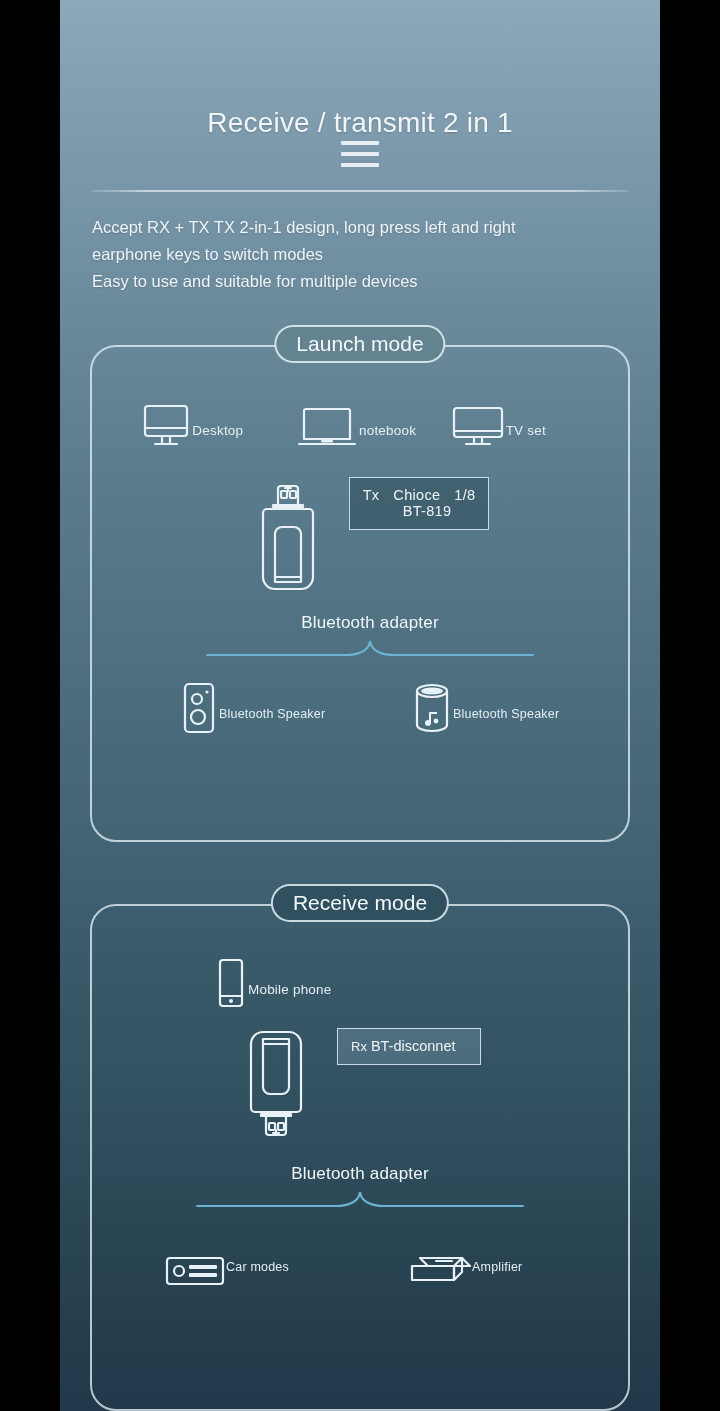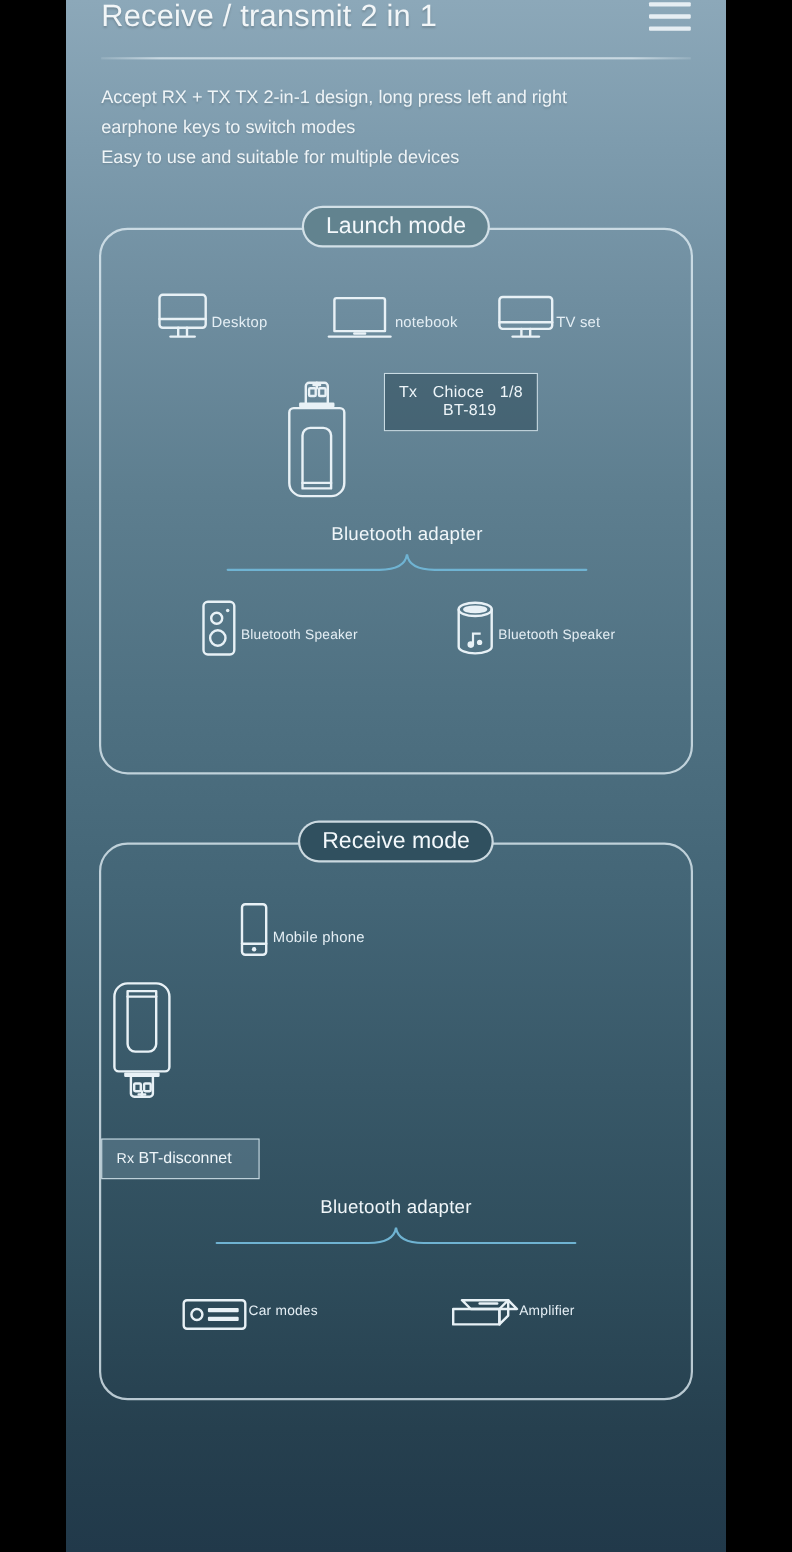--- a/index.html
+++ b/index.html
@@ -30,20 +30,22 @@
         #2e4c5b 82%,
         #26404f 92%,
         #21394a 100%);
     overflow:hidden;
   }
 
   
   .header { position:relative; padding:0 32px; }
   .title-row {
     display:flex; align-items:center; justify-content:space-between;
+    padding-top:108px;
+    flex-direction:column;
   }
   .page-title {
     font-size:28px; font-weight:400; color:#f2f6f8;
     letter-spacing:.2px; line-height:1.1;
     text-shadow:0 1px 2px rgba(0,0,0,.18);
   }
   .hamburger {
     display:flex; flex-direction:column; gap:7px;
     width:38px; padding:2px 0; cursor:pointer;
   }
@@ -250,21 +252,21 @@
             <svg class="ln" width="34" height="52" viewBox="0 0 34 52">
               <rect x="6" y="2" width="22" height="46" rx="3"></rect>
               <line x1="6" y1="38" x2="28" y2="38"></line>
               <circle class="fillw" cx="17" cy="43" r="2"></circle>
             </svg>
           </span>
           <span class="cap">Mobile phone</span>
         </div>
       </div>
 
-      <div class="adapter-wrap" style="margin-top:18px;flex-direction:column;">
+      <div class="adapter-wrap" style="margin-top:18px;">
         <span>
           <svg class="ln" width="74" height="116" viewBox="0 0 74 116" style="transform:scaleY(-1);">
             <path d="M27 28 v-16 a3 3 0 0 1 3 -3 h14 a3 3 0 0 1 3 3 v16"></path>
             <rect x="30" y="14" width="6" height="7" rx="1"></rect>
             <rect x="39" y="14" width="6" height="7" rx="1"></rect>
             <path d="M37 9 v5 M34 11 h6"></path>
             <path d="M22 28 h30 v2 h-30 z"></path>
             <path d="M16 32 h42 a4 4 0 0 1 4 4 v64 a12 12 0 0 1 -12 12 h-26 a12 12 0 0 1 -12 -12 v-64 a4 4 0 0 1 4 -4 z"></path>
             <path d="M31 50 h12 a7 7 0 0 1 7 7 v48 h-26 v-48 a7 7 0 0 1 7 -7 z"></path>
             <line x1="24" y1="100" x2="50" y2="100"></line>

